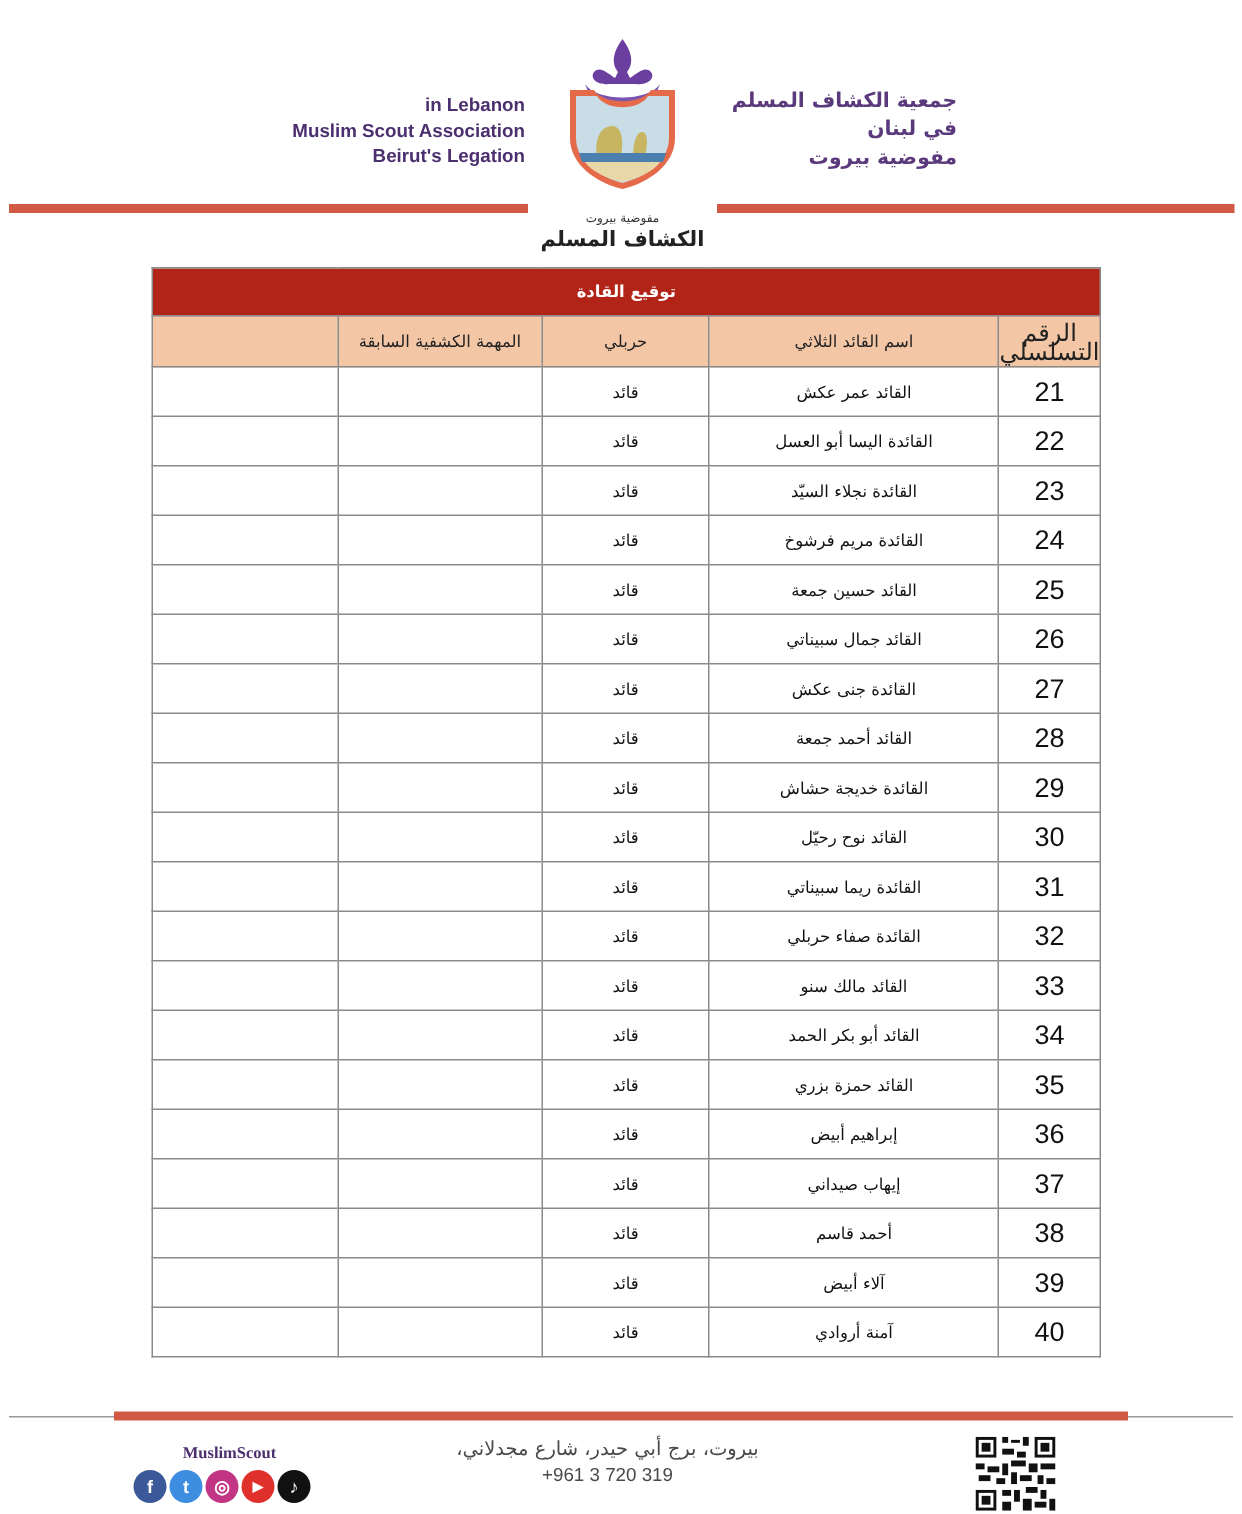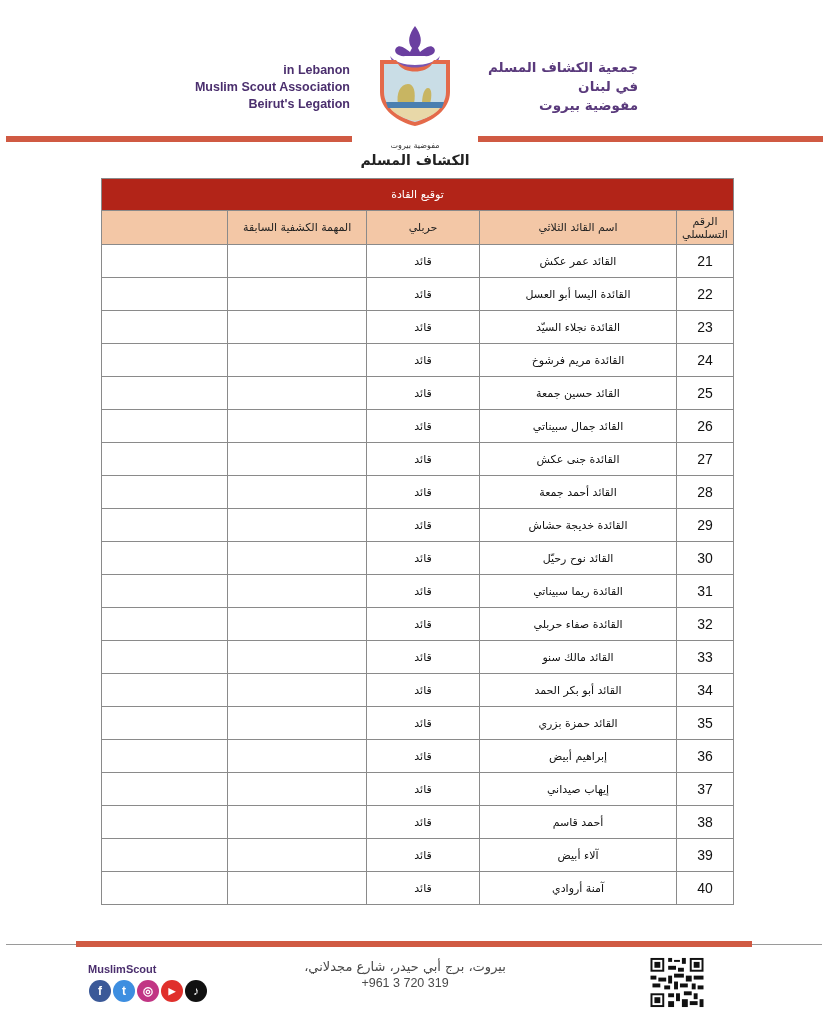--- a/index.html
+++ b/index.html
@@ -35,40 +35,40 @@
   
   table.leaders {
     position:absolute; left:101px; top:178px; width:633px;
     border-collapse:collapse; direction:rtl;
     font-family:"DejaVu Sans", sans-serif;
   }
   table.leaders td, table.leaders th {
     border:1px solid #8a8a8a; padding:0; text-align:center; vertical-align:middle;
   }
   .title-row th {
-    background:#b22418; color:#ffffff; font-weight:normal; font-size:11px; height:31px;
+    background:#b22418; color:#ffffff; font-weight:bold; font-size:11px; height:31px;
   }
   .head-row th {
     background:#f3c7a6; color:#222; font-weight:normal; font-size:11px; height:33px;
   }
-  .head-row th.num-h { line-height:13px; font-size:11px; }
+  .head-row th.num-h { line-height:13px; font-size:16px; }
   .data-row td { height:32px; font-size:11px; color:#111; }
-  .data-row td.num { font-family:"Liberation Sans", sans-serif; font-size:14px; }
+  .data-row td.num { font-family:"Liberation Sans", sans-serif; font-size:18px; }
   .col-num { width:57px; }
   .col-name { width:196px; }
   .col-rank { width:113px; }
   .col-prev { width:138px; }
   .col-sig { width:126px; }
 
   
   .foot-gray { position:absolute; left:6px; top:944px; width:816px; height:1px; background:#9a9a9a; }
   .foot-red { position:absolute; left:76px; top:941px; width:676px; height:6px; background:#d05a43; }
   .social-name {
-    position:absolute; left:88px; top:963px; width:130px; text-align:left;
-    font-family:Liberation Sans, sans-serif; font-weight:bold; font-size:11px; color:#4b2f6e;
+    position:absolute; left:88px; top:963px; width:130px; text-align:center;
+    font-family:Liberation Serif, serif; font-weight:bold; font-size:11px; color:#4b2f6e;
   }
   .social-icons { position:absolute; left:89px; top:980px; display:flex; gap:2px; }
   .sicon {
     width:22px; height:22px; border-radius:50%; display:flex; align-items:center; justify-content:center;
     color:#fff; font-family:"Liberation Sans", sans-serif; font-weight:bold; font-size:12px;
   }
   .addr {
     position:absolute; left:250px; top:958px; width:310px; direction:rtl; text-align:center;
     color:#4a4a4a; font-weight:normal; font-size:13px; line-height:17px;
   }

